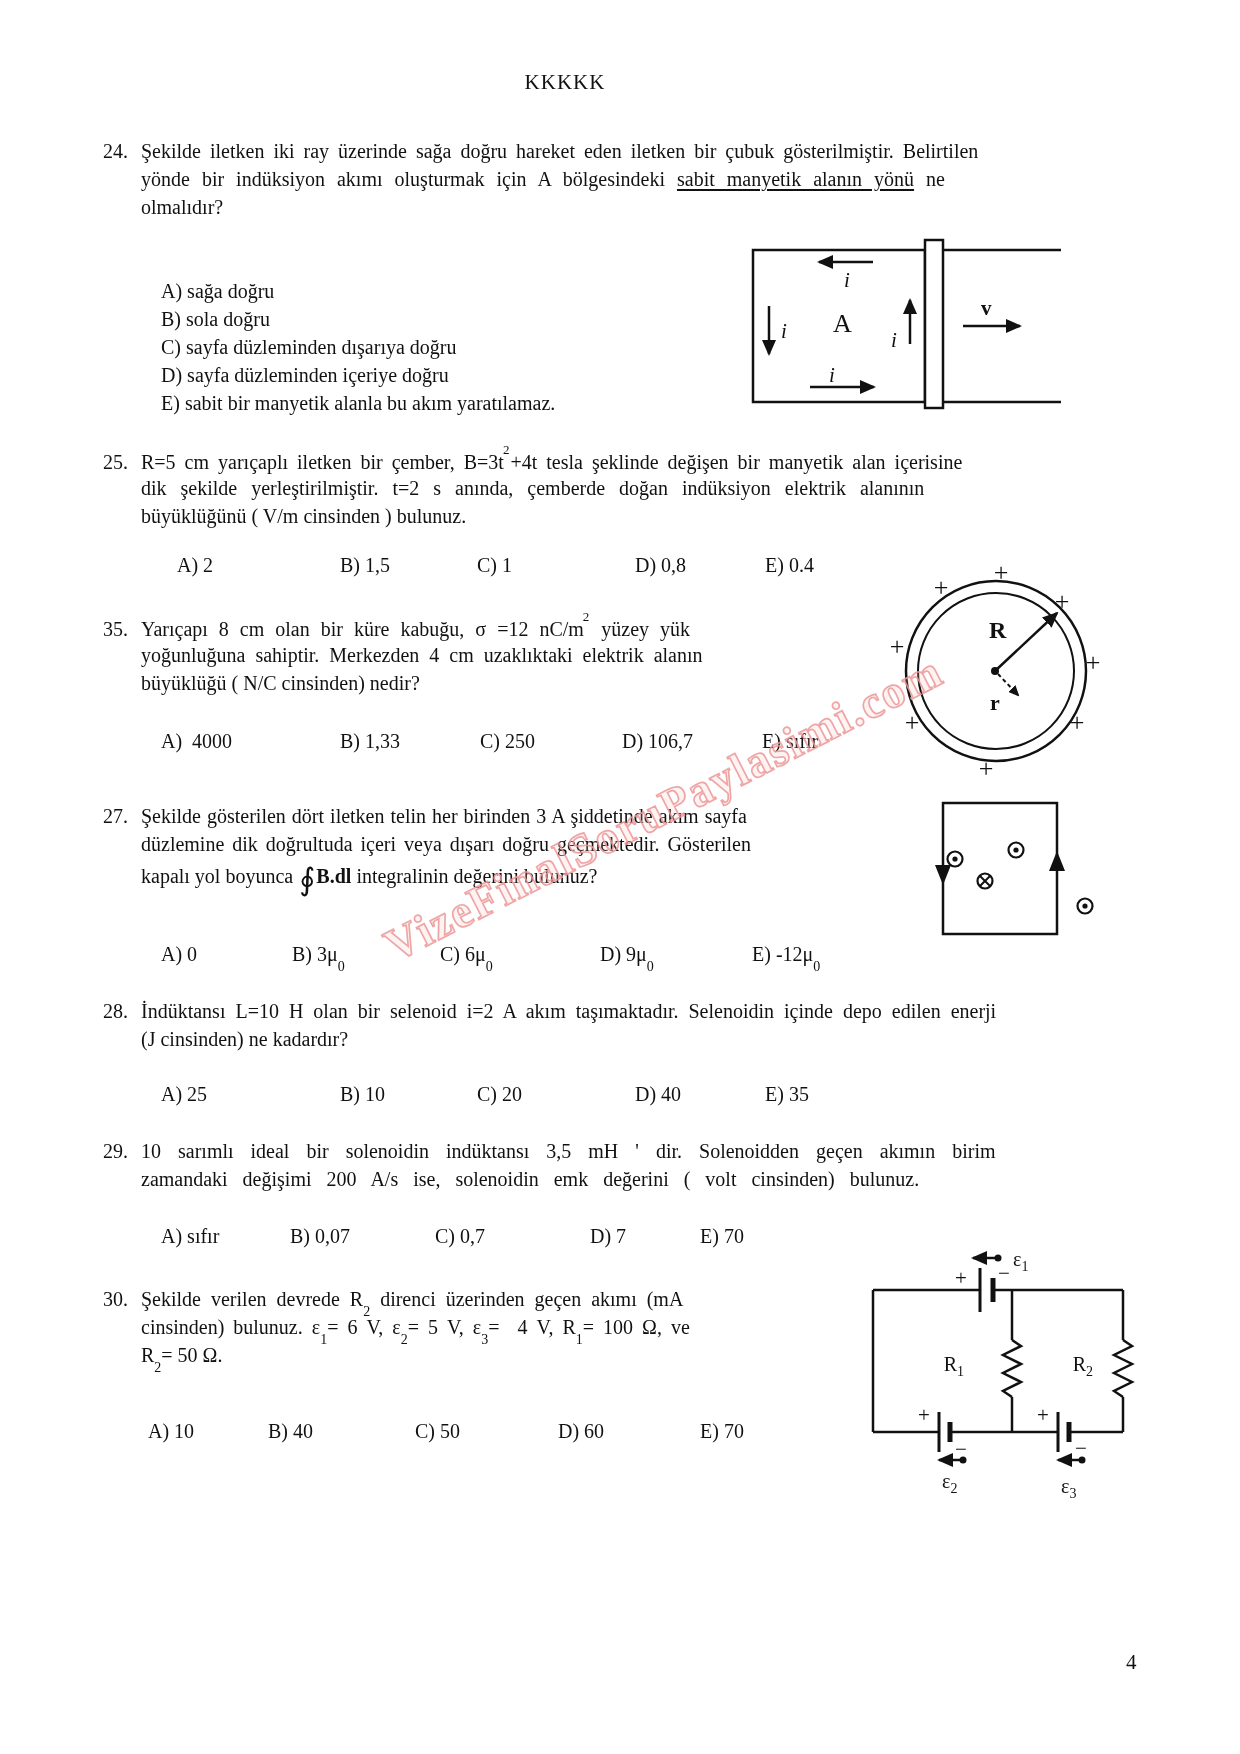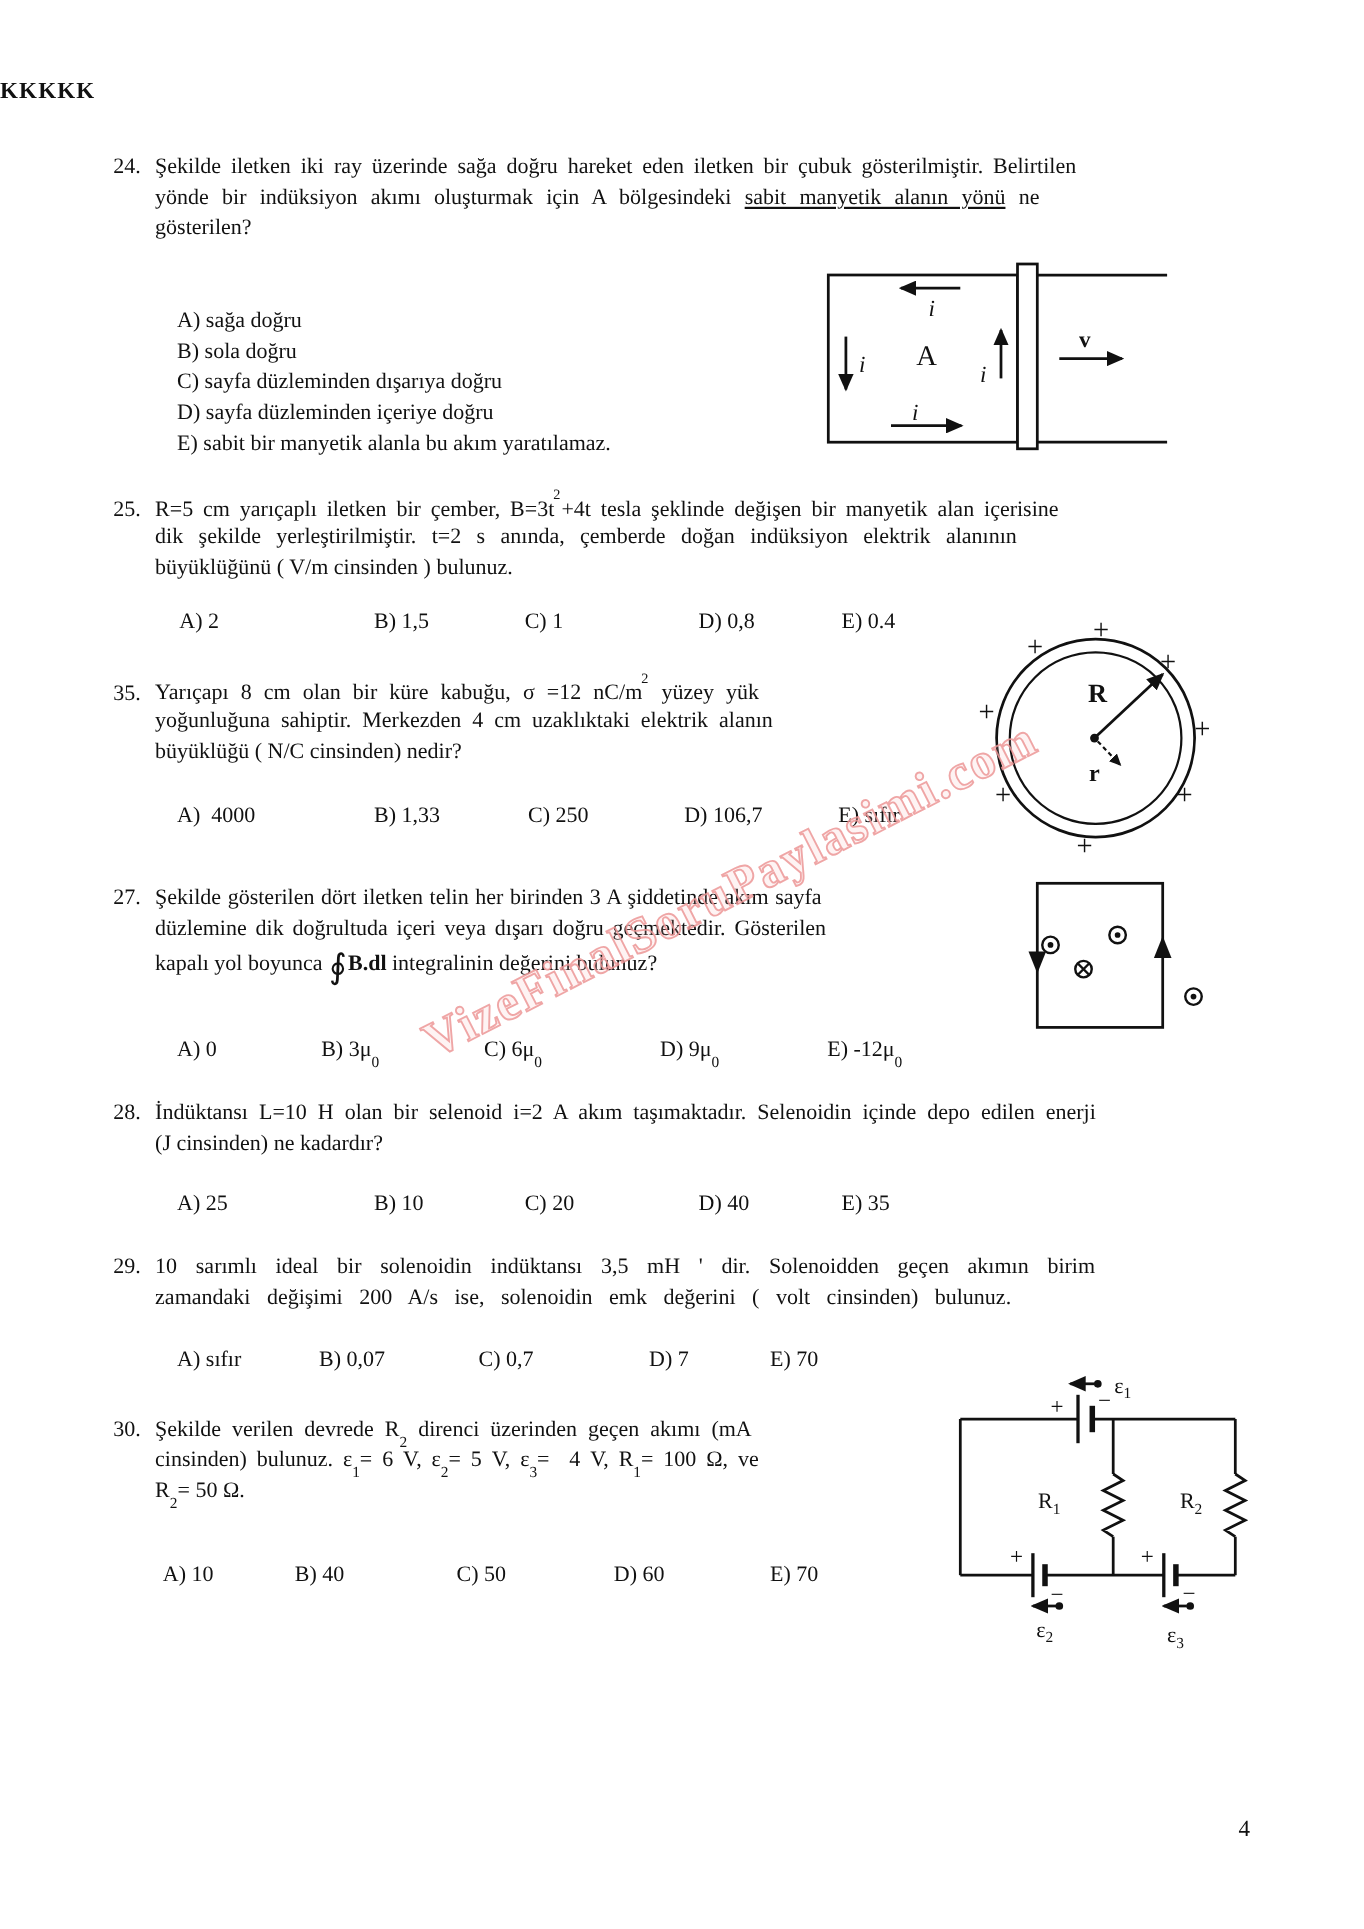--- a/index.html
+++ b/index.html
@@ -1,19 +1,19 @@
 <!DOCTYPE html>
 <html><head>
 <meta charset="utf-8">
 <style>
   html,body{margin:0;padding:0;background:#e8e8e8}
   .page{position:relative;width:1240px;height:1754px;background:#ffffff;
         font-family:"Liberation Serif",serif;color:#111;overflow:hidden}
-  .hdr{position:absolute;top:70px;left:0;width:1130px;text-align:left;
-       font-weight:bold;font-size:21px;letter-spacing:1px}
+  .hdr{position:absolute;top:70px;left:0;width:1130px;text-align:center;
+       font-weight:normal;font-size:21px;letter-spacing:1px}
   .ln{position:absolute;font-size:20px;white-space:pre}
   .qnum{display:inline-block;width:38px}
   .opt{position:absolute;font-size:20px;white-space:pre}
   .u{text-decoration:underline;text-underline-offset:3px}
   sup.s{font-size:13px;position:relative;top:-7px;left:-1px}
   sub.s{font-size:14px;position:relative;top:5px}
   .intg{font-family:"DejaVu Sans","DejaVu Serif",sans-serif;font-size:31px;
         vertical-align:-7px;line-height:0;display:inline-block;margin:0 1px}
   .pgnum{position:absolute;top:1650px;left:1126px;font-size:21px}
   .wm{position:absolute;left:388px;top:922px;transform:rotate(-27deg);
@@ -27,21 +27,21 @@
 </style>
 </head>
 <body>
 
 <div class="page">
 
   <div class="hdr">KKKKK</div>
 
   <div class="ln" style="top:140px;left:103px;word-spacing:4px"><span class="qnum">24.</span><span>Şekilde iletken iki ray üzerinde sağa doğru hareket eden iletken bir çubuk gösterilmiştir. Belirtilen</span></div>
   <div class="ln" style="top:168px;left:141px;word-spacing:7px"><span>yönde bir indüksiyon akımı oluşturmak için A bölgesindeki </span><span class="u">sabit manyetik alanın yönü</span><span> ne</span></div>
-  <div class="ln" style="top:196px;left:141px"><span>gösterilen?</span></div>
+  <div class="ln" style="top:196px;left:141px"><span>olmalıdır?</span></div>
 
   <span class="opt" style="top:280px;left:161px">A) sağa doğru</span>
   <span class="opt" style="top:308px;left:161px">B) sola doğru</span>
   <span class="opt" style="top:336px;left:161px">C) sayfa düzleminden dışarıya doğru</span>
   <span class="opt" style="top:364px;left:161px">D) sayfa düzleminden içeriye doğru</span>
   <span class="opt" style="top:392px;left:161px">E) sabit bir manyetik alanla bu akım yaratılamaz.</span>
 
   <svg class="dg" style="left:745px;top:235px" width="320" height="180">
     <defs>
       <marker id="ah" markerUnits="userSpaceOnUse" markerWidth="16" markerHeight="14" refX="14" refY="7" orient="auto">
@@ -65,21 +65,21 @@
     <text x="146" y="112" class="it" font-size="21">i</text>
     <text x="84" y="147" class="it" font-size="21">i</text>
     <text x="88" y="97" font-size="26">A</text>
     <text x="236" y="80" class="bb" font-size="21">v</text>
   </svg>
 
   <div class="ln" style="top:449px;left:103px;word-spacing:4px"><span class="qnum">25.</span><span>R=5 cm yarıçaplı iletken bir çember, B=3t</span><sup class="s">2</sup><span>+4t tesla şeklinde değişen bir manyetik alan içerisine</span></div>
   <div class="ln" style="top:477px;left:141px;word-spacing:9px"><span>dik şekilde yerleştirilmiştir. t=2 s anında, çemberde doğan indüksiyon elektrik alanının</span></div>
   <div class="ln" style="top:505px;left:141px"><span>büyüklüğünü ( V/m cinsinden ) bulunuz.</span></div>
 
-  <span class="opt" style="top:554px;left:163px">A) 2</span>
+  <span class="opt" style="top:554px;left:177px">A) 2</span>
   <span class="opt" style="top:554px;left:340px">B) 1,5</span>
   <span class="opt" style="top:554px;left:477px">C) 1</span>
   <span class="opt" style="top:554px;left:635px">D) 0,8</span>
   <span class="opt" style="top:554px;left:765px">E) 0.4</span>
 
   <div class="ln" style="top:616px;left:103px;word-spacing:6px"><span class="qnum">35.</span><span>Yarıçapı 8 cm olan bir küre kabuğu, σ =12 nC/m</span><sup class="s">2</sup><span> yüzey yük</span></div>
   <div class="ln" style="top:644px;left:141px;word-spacing:5px"><span>yoğunluğuna sahiptir. Merkezden 4 cm uzaklıktaki elektrik alanın</span></div>
   <div class="ln" style="top:672px;left:141px"><span>büyüklüğü ( N/C cinsinden) nedir?</span></div>
 
   <span class="opt" style="top:730px;left:161px">A)  4000</span>

